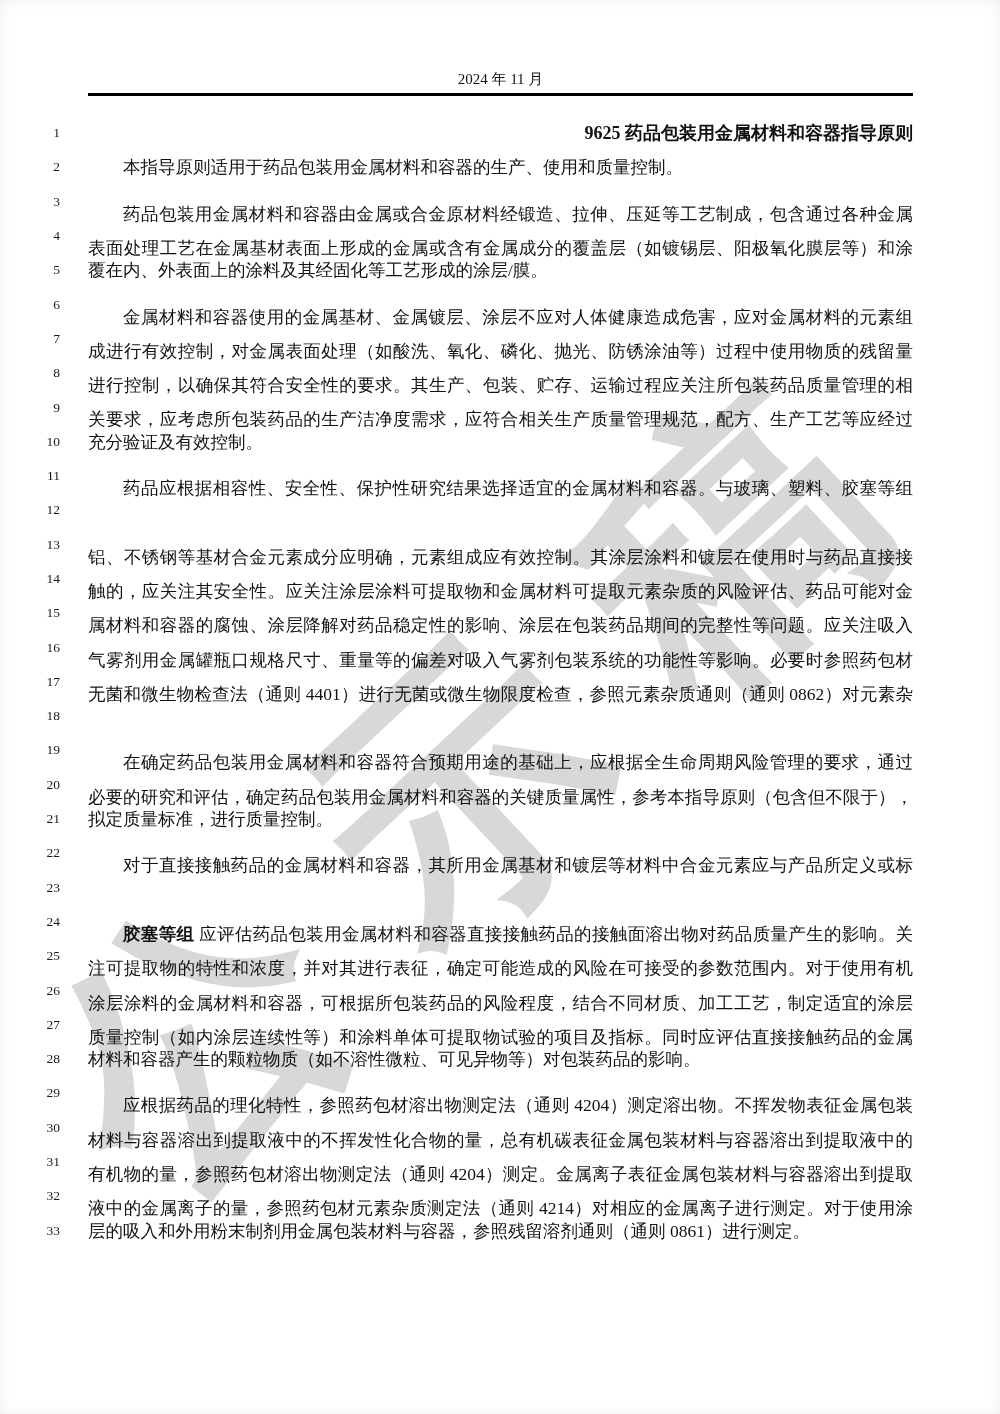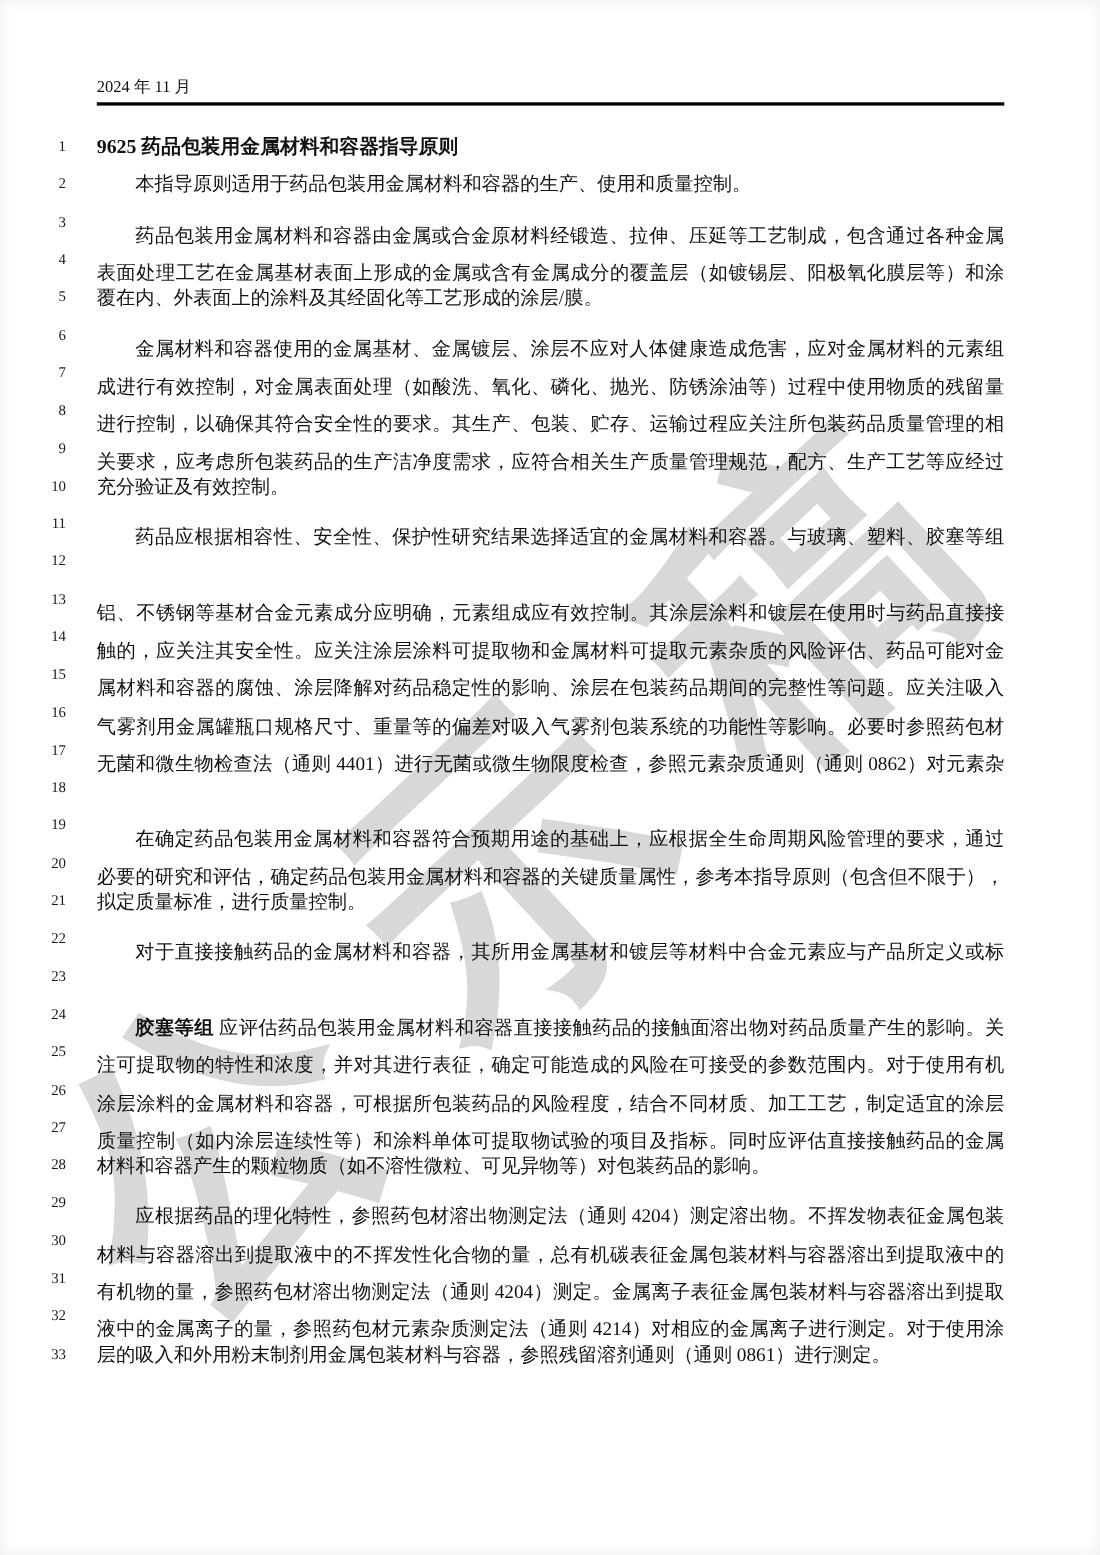--- a/index.html
+++ b/index.html
@@ -25,20 +25,21 @@
     color: #d8d8d8;
     white-space: nowrap;
     z-index: 0;
     user-select: none;
   }
   .header-date {
     position: absolute;
     top: 70px;
     left: 88px;
     width: 825px;
+    text-align: center;
     font-size: 15px;
     z-index: 1;
   }
   .header-rule {
     position: absolute;
     top: 93px;
     left: 88px;
     width: 825px;
     height: 3px;
     background: #000000;
@@ -75,20 +76,21 @@
   .line.justify .line-text {
     text-align: justify;
     text-align-last: justify;
     text-justify: inter-character;
     margin-top: 24px;
   }
   .line.indent .line-text { text-indent: 35px; }
   .line.title-line .line-text {
     font-weight: bold;
     font-size: 18px;
+    text-align: right;
   }
   .line-text strong { font-weight: bold; }
 </style>
 </head>
 <body>
 
 <div class="page">
   <div class="watermark">公示稿</div>
   <div class="header-date">2024 年 11 月</div>
   <div class="header-rule"></div>

